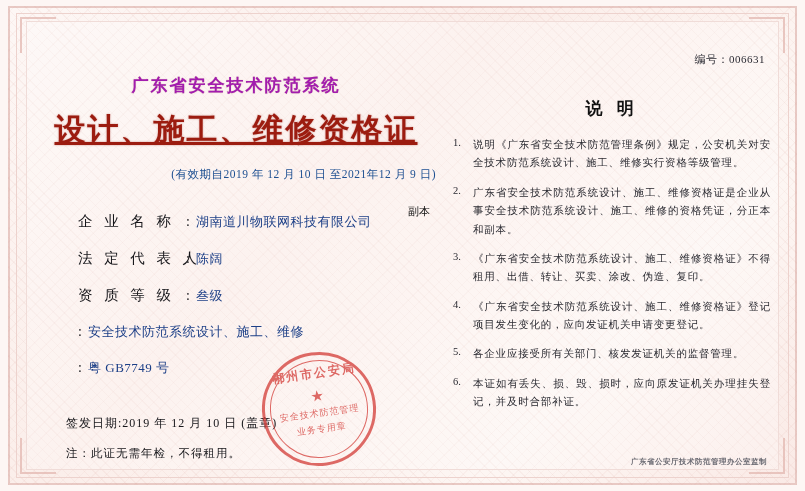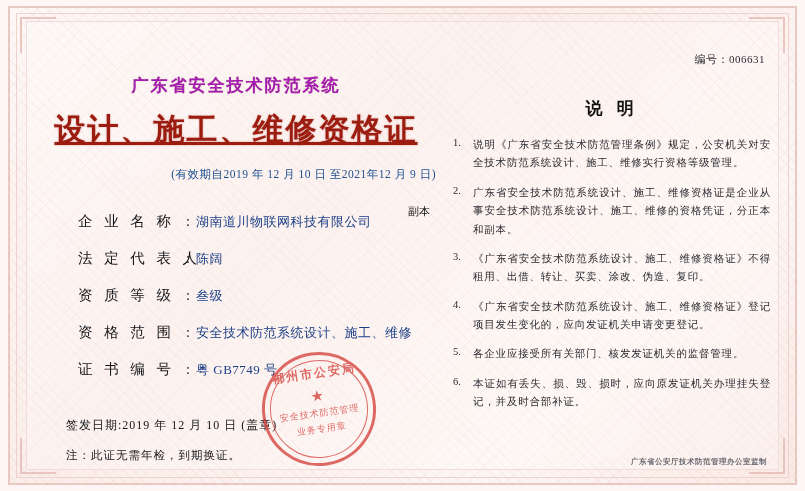--- a/index.html
+++ b/index.html
@@ -293,33 +293,31 @@
         <span class="field-label">法 定 代 表 人</span>
         <span class="field-colon">:</span>
         <span class="field-value">陈阔</span>
       </div>
       <div class="field-row">
         <span class="field-label">资 质 等 级</span>
         <span class="field-colon">:</span>
         <span class="field-value">叁级</span>
       </div>
       <div class="field-row">
-        <span class="field-label">资 格 范 围</span>
         <span class="field-colon">:</span>
         <span class="field-value">安全技术防范系统设计、施工、维修</span>
       </div>
       <div class="field-row">
-        <span class="field-label">证 书 编 号</span>
         <span class="field-colon">:</span>
         <span class="field-value">粤 GB7749 号</span>
       </div>
     </div>
 
     <div class="issue-row">签发日期:2019 年 12 月 10 日 (盖章)</div>
-    <div class="note-row">注：此证无需年检，到期换证。</div>
+    <div class="note-row">注：此证无需年检，不得租用。</div>
   </div>
 
   <div class="seal">
     <div class="ring"></div>
     <div class="arc-text">郴州市公安局</div>
     <div class="star">★</div>
     <div class="mid-text">安全技术防范管理</div>
     <div class="bot-text">业务专用章</div>
   </div>
 

